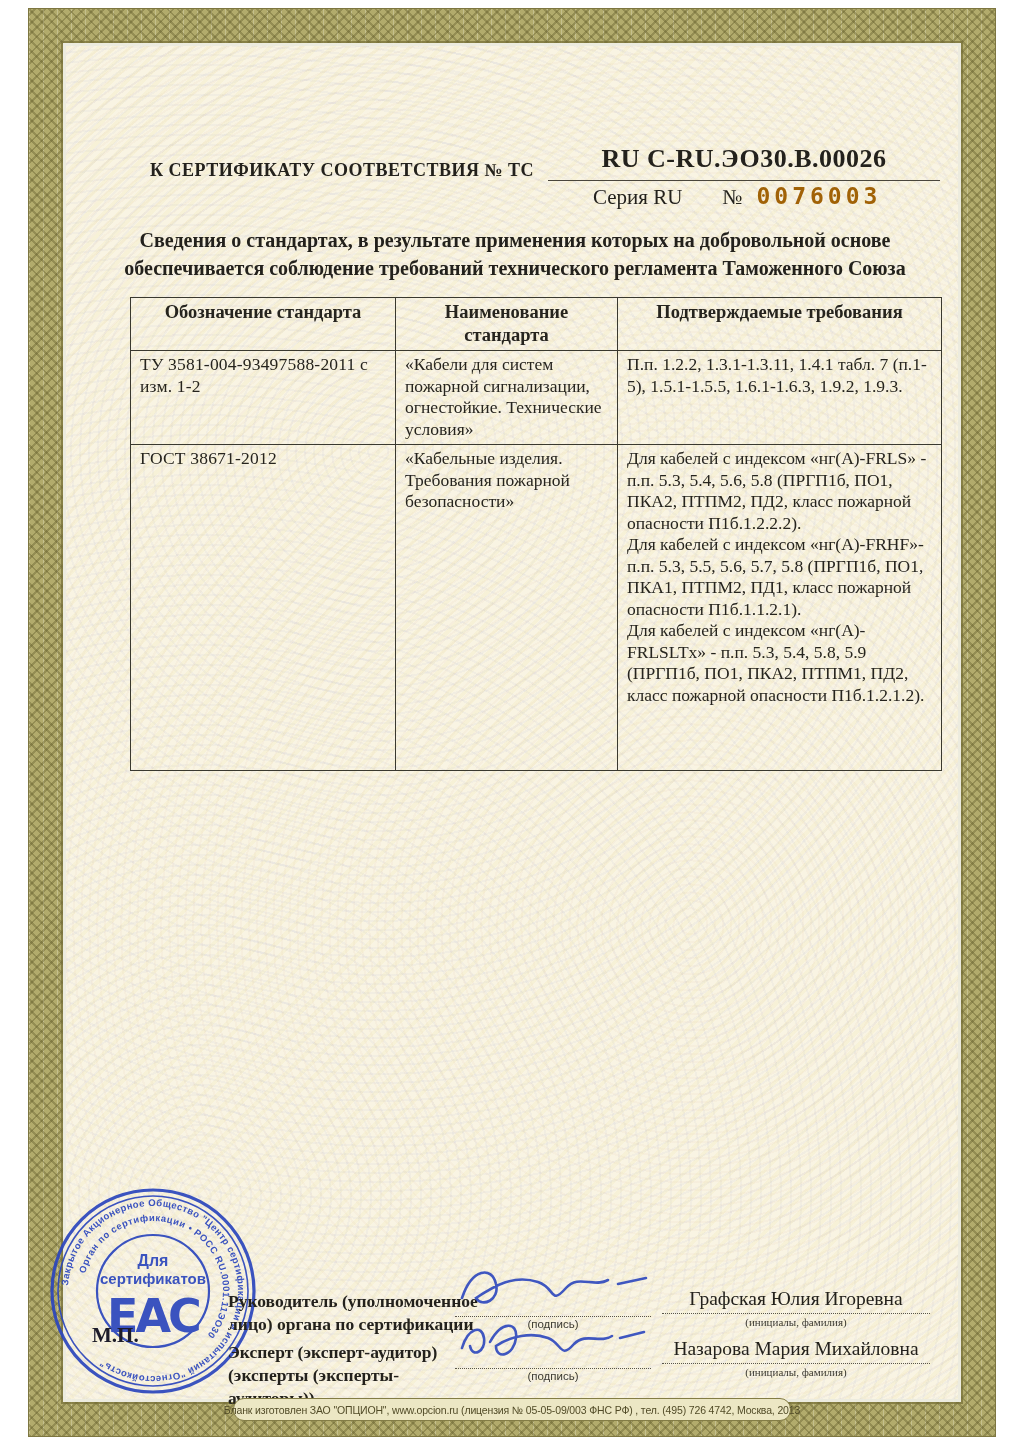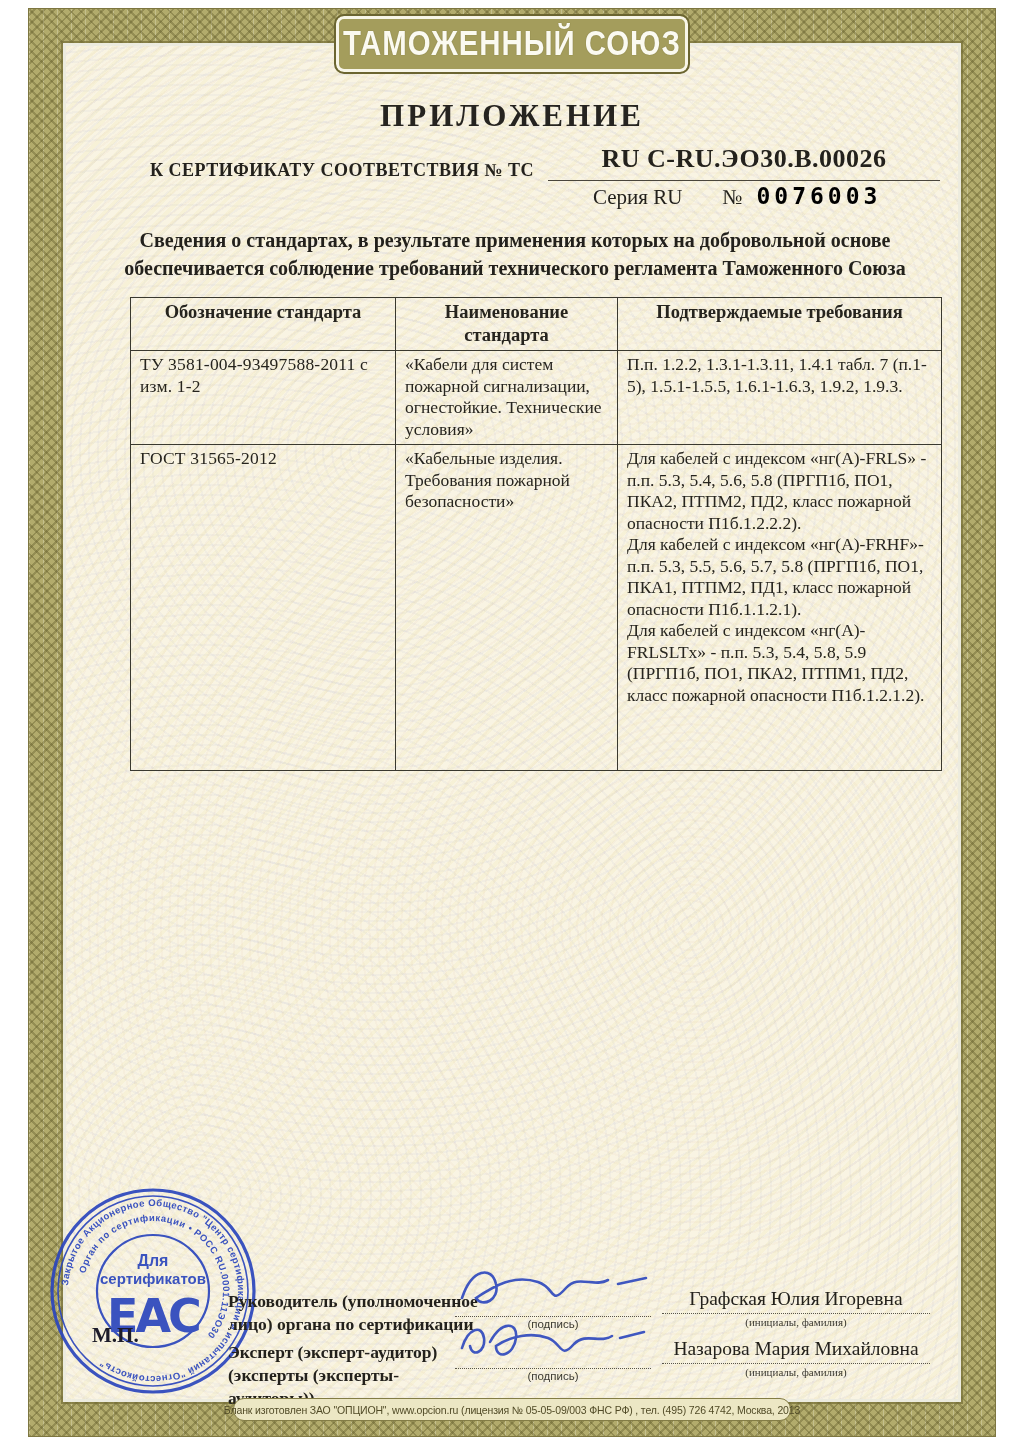--- a/index.html
+++ b/index.html
@@ -33,21 +33,21 @@
   .title{position:absolute;top:98px;left:0;right:0;text-align:center;
     font-weight:bold;font-size:31px;letter-spacing:3px;color:#262420;}
   .cert-row{position:absolute;top:144px;left:150px;right:84px;display:flex;align-items:flex-end;}
   .cert-label{font-weight:bold;font-size:18px;white-space:nowrap;letter-spacing:0.5px;}
   .cert-num{flex:1;margin-left:14px;border-bottom:1.5px solid #4a463c;text-align:center;
     font-weight:bold;font-size:26px;padding-bottom:6px;letter-spacing:0.5px;}
   .series-row{position:absolute;top:183px;left:593px;display:flex;align-items:baseline;}
   .series-label{font-size:21px;}
   .no-sign{font-size:21px;margin-left:40px;}
   .serial{font-family:"DejaVu Sans Mono", monospace;font-weight:bold;font-size:23px;
-    color:#000000;letter-spacing:4px;margin-left:14px;}
+    color:#a16207;letter-spacing:4px;margin-left:14px;}
   .intro{position:absolute;top:226px;left:78px;right:72px;text-align:center;
     font-weight:bold;font-size:20px;line-height:28px;color:#23211c;}
   
   table.std{position:absolute;top:297px;left:130px;width:811px;border-collapse:collapse;
     table-layout:fixed;font-size:17.5px;line-height:21.5px;color:#26241e;}
   table.std td,table.std th{border:1.5px solid #3a392f;vertical-align:top;padding:3px 10px 4px 9px;}
   table.std th{font-size:18.5px;font-weight:bold;text-align:center;padding:3px 4px;line-height:23px;}
   th .narrow{display:inline-block;max-width:160px;}
   td.c1{letter-spacing:0.2px;}
   .req p{margin:0;}
@@ -85,25 +85,21 @@
   .stxt{fill:#2b46bd;}
 </style>
 </head>
 <body>
 
 <div class="page">
 
   <div class="frame"></div>
   <div class="inner"></div>
 
-  <div class="banner">
-    <span>ТАМОЖЕННЫЙ СОЮЗ</span>
-  </div>
 
-  <div class="title">ПРИЛОЖЕНИЕ</div>
 
   <div class="cert-row">
     <span class="cert-label">К СЕРТИФИКАТУ СООТВЕТСТВИЯ  № ТС</span>
     <span class="cert-num">RU C-RU.ЭО30.В.00026</span>
   </div>
 
   <div class="series-row">
     <span class="series-label">Серия RU</span>
     <span class="no-sign">№</span>
     <span class="serial">0076003</span>
@@ -124,21 +120,21 @@
       <th>Подтверждаемые требования</th>
     </tr>
     <tr class="row1">
       <td class="c1">ТУ 3581-004-93497588-2011 с изм. 1-2</td>
       <td>«Кабели для систем пожарной сигнализации, огнестойкие. Технические условия»</td>
       <td class="req">
         <p>П.п. 1.2.2, 1.3.1-1.3.11, 1.4.1 табл. 7 (п.1-5), 1.5.1-1.5.5, 1.6.1-1.6.3, 1.9.2, 1.9.3.</p>
       </td>
     </tr>
     <tr class="row2">
-      <td class="c1">ГОСТ 31565-2012</td>
+      <td class="c1">ГОСТ 38671-2012</td>
       <td>«Кабельные изделия. Требования пожарной безопасности»</td>
       <td class="req">
         <p>Для кабелей с индексом «нг(А)-FRLS» - п.п. 5.3, 5.4, 5.6, 5.8 (ПРГП1б, ПО1, ПКА2, ПТПМ2, ПД2, класс пожарной опасности П1б.1.2.2.2).</p>
         <p>Для кабелей с индексом «нг(А)-FRHF»- п.п. 5.3, 5.5, 5.6, 5.7, 5.8 (ПРГП1б, ПО1, ПКА1, ПТПМ2, ПД1, класс пожарной опасности П1б.1.1.2.1).</p>
         <p>Для кабелей с индексом «нг(А)-FRLSLTx» - п.п. 5.3, 5.4, 5.8, 5.9 (ПРГП1б, ПО1, ПКА2, ПТПМ1, ПД2, класс пожарной опасности П1б.1.2.1.2).</p>
       </td>
     </tr>
   </tbody>
     </table>
 

